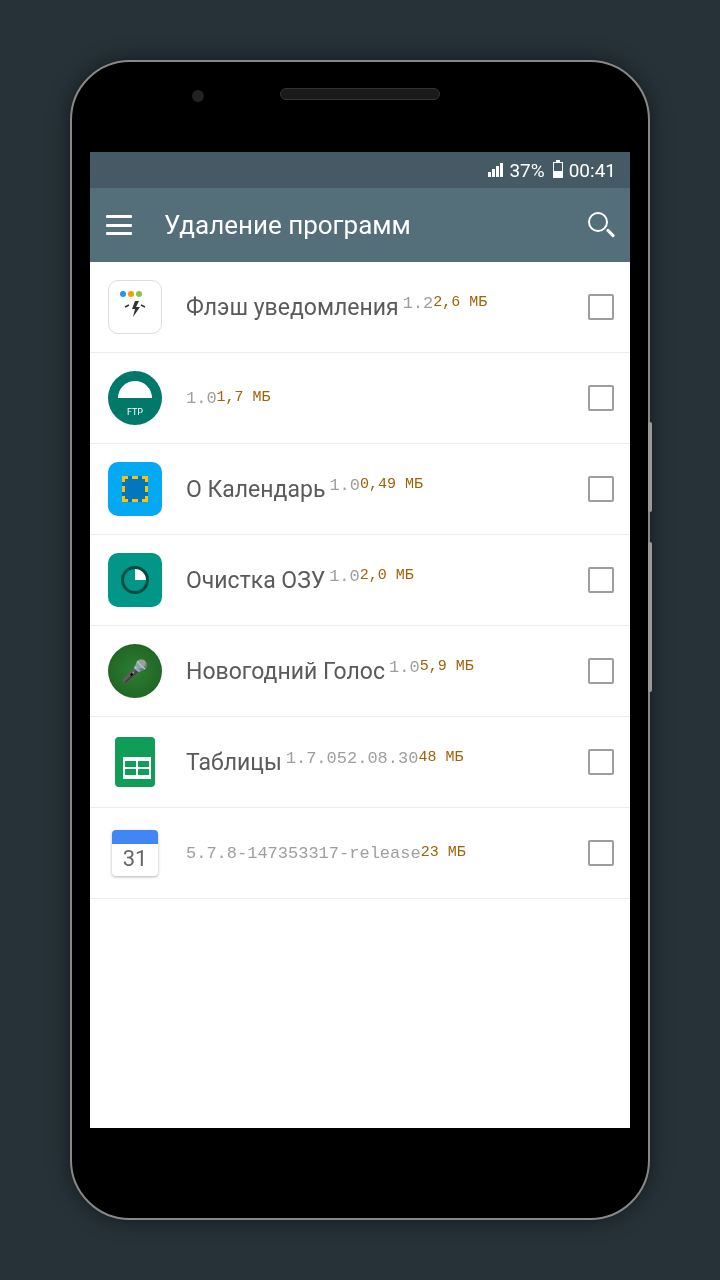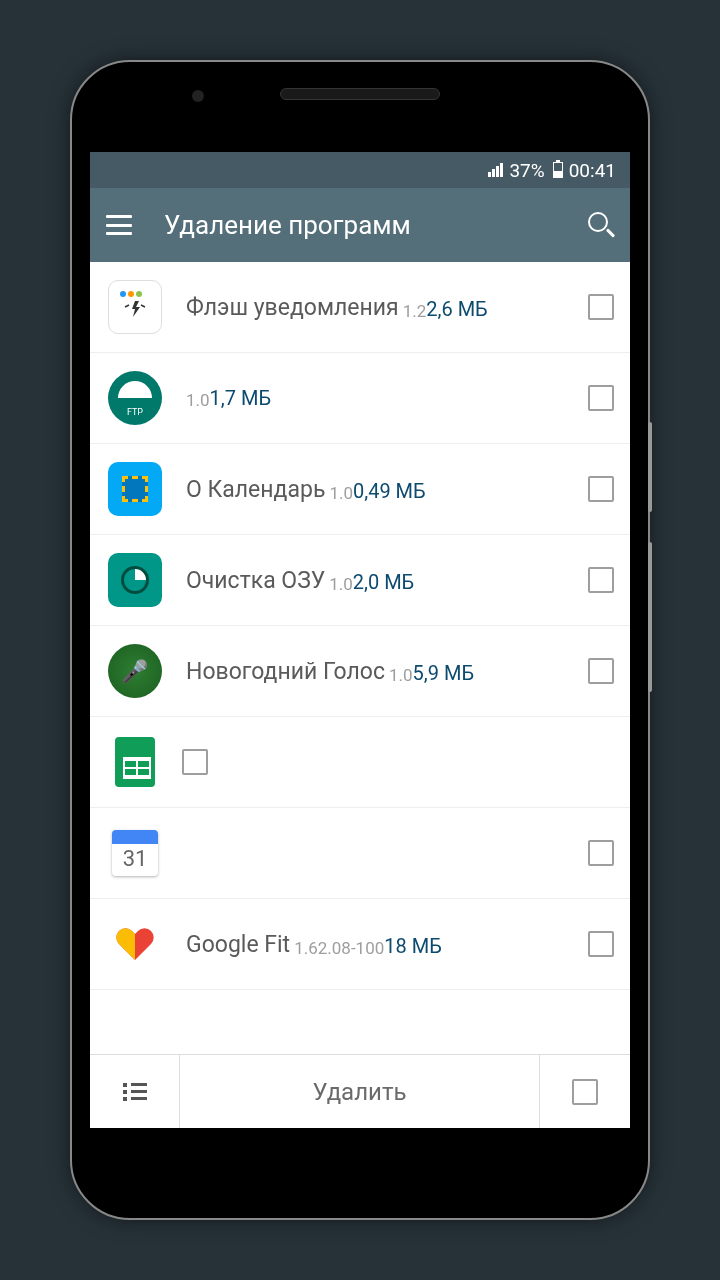--- a/index.html
+++ b/index.html
@@ -93,24 +93,24 @@
   .menu-icon { width: 26px; height: 20px; display:flex; flex-direction:column; justify-content:space-between; cursor:pointer;}
   .menu-icon span { height:3px; background:#fff; border-radius:1px;}
   .app-title { margin-left: 32px; font-size: 26px; font-weight: 400; flex:1;}
   .search-icon { width:26px; height:26px; position:relative; cursor:pointer;}
   .search-icon::before{content:"";position:absolute;width:16px;height:16px;border:2.5px solid #fff;border-radius:50%;top:0;left:0;}
   .search-icon::after{content:"";position:absolute;width:3px;height:10px;background:#fff;transform:rotate(-45deg);bottom:0;right:2px;border-radius:1px;}
   .list { flex:1; overflow-y:auto; background:#fff;}
   .item { display:flex; align-items:center; padding: 18px 16px 18px 18px; border-bottom:1px solid #eee; cursor:pointer;}
   .app-icon { width:54px; height:54px; border-radius:10px; flex-shrink:0; display:flex; align-items:center; justify-content:center; font-size:28px; color:#fff;}
   .info { flex:1; margin-left: 24px; display:flex; flex-direction:row; gap:4px;}
-  .row2 { display:flex; justify-content:space-between; align-items:flex-end;}
+  .row2 { display:flex; justify-content:space-between; align-items:flex-start;font-family:Liberation Mono, monospace;}
   .name { font-size: 23px; color:#5a5a5a; font-weight:400;}
   .ver { font-size: 17px; color:#9e9e9e;}
-  .size { font-size: 20px; color:#0c4a6e;}
+  .size { font-size: 15px; color:#a16207;}
   .checkbox { width:26px; height:26px; border:2.5px solid #9e9e9e; border-radius:2px; margin-left:20px; cursor:pointer;}
   .bottom-bar { height:74px; display:flex; border-top:1px solid #ddd;}
   .bb-left { width:90px; border-right:1px solid #ddd; display:flex; align-items:center; justify-content:center; cursor:pointer;}
   .bb-list-icon { width:24px; height:18px; position:relative;}
   .bb-list-icon::before,.bb-list-icon::after,.bb-list-icon span{content:"";position:absolute;left:0;width:4px;height:4px;background:#555;}
   .bb-list-icon::before{top:0} .bb-list-icon span{top:7px} .bb-list-icon::after{top:14px}
   .bb-list-icon b{position:absolute;left:8px;width:16px;height:3px;background:#555;}
   .bb-list-icon b:nth-of-type(1){top:0} .bb-list-icon b:nth-of-type(2){top:7px} .bb-list-icon b:nth-of-type(3){top:14px}
   .bb-center{flex:1;display:flex;align-items:center;justify-content:center;font-size:24px;color:#6a6a6a;cursor:pointer;border-right:1px solid #ddd;}
   .bb-right{width:90px;display:flex;align-items:center;justify-content:center;cursor:pointer;}
@@ -243,61 +243,42 @@
               <div class="size">5,9 МБ</div>
             </div>
           </div>
           <div class="checkbox"></div>
         </div>
 
         <div class="item">
           <div class="app-icon ic-sheets">
               <div></div>
             </div>
+          <div class="info">
+            <div class="name">Таблицы</div>
+            <div class="row2">
+              <div class="ver">1.7.052.08.30</div>
+              <div class="size">48 МБ</div>
+            </div>
+          </div>
           <div class="checkbox"></div>
         </div>
 
         <div class="item">
           <div class="app-icon ic-cal">
               <div></div>
             </div>
           <div class="info">
-          </div>
-          <div class="checkbox"></div>
-        </div>
-
-        <div class="item">
-          <div class="app-icon ic-fit">
-            <svg viewBox="0 0 44 44">
-                <path d="M22 38 L6 22 a9 9 0 0 1 13-13 l3 3 l3-3 a9 9 0 0 1 13 13 z" fill="#EA4335"></path>
-                <path d="M22 38 L6 22 a9 9 0 0 1 13-13 l3 3 z" fill="#FBBC04"></path>
-              </svg>
-          </div>
-          <div class="info">
-            <div class="name">Google Fit</div>
-            <div class="row2">
-              <div class="ver">1.62.08-100</div>
-              <div class="size">18 МБ</div>
-            </div>
-          </div>
-          <div class="checkbox"></div>
-        </div>
+            <div class="row2">
+              <div class="ver">5.7.8-147353317-release</div>
+              <div class="size">23 МБ</div>
+            </div>
+          </div>
+          <div class="checkbox"></div>
+        </div>
+
 
       </div>
 
-      <div class="bottom-bar">
-        <div class="bb-left">
-          <div class="bb-list-icon">
-              <span></span>
-              <b></b>
-              <b></b>
-              <b></b>
-            </div>
-        </div>
-        <div class="bb-center">Удалить</div>
-        <div class="bb-right">
-          <div class="checkbox" style="margin:0"></div>
-        </div>
-      </div>
 
     </div>
   </div>
 </div>
 
 </body></html>

